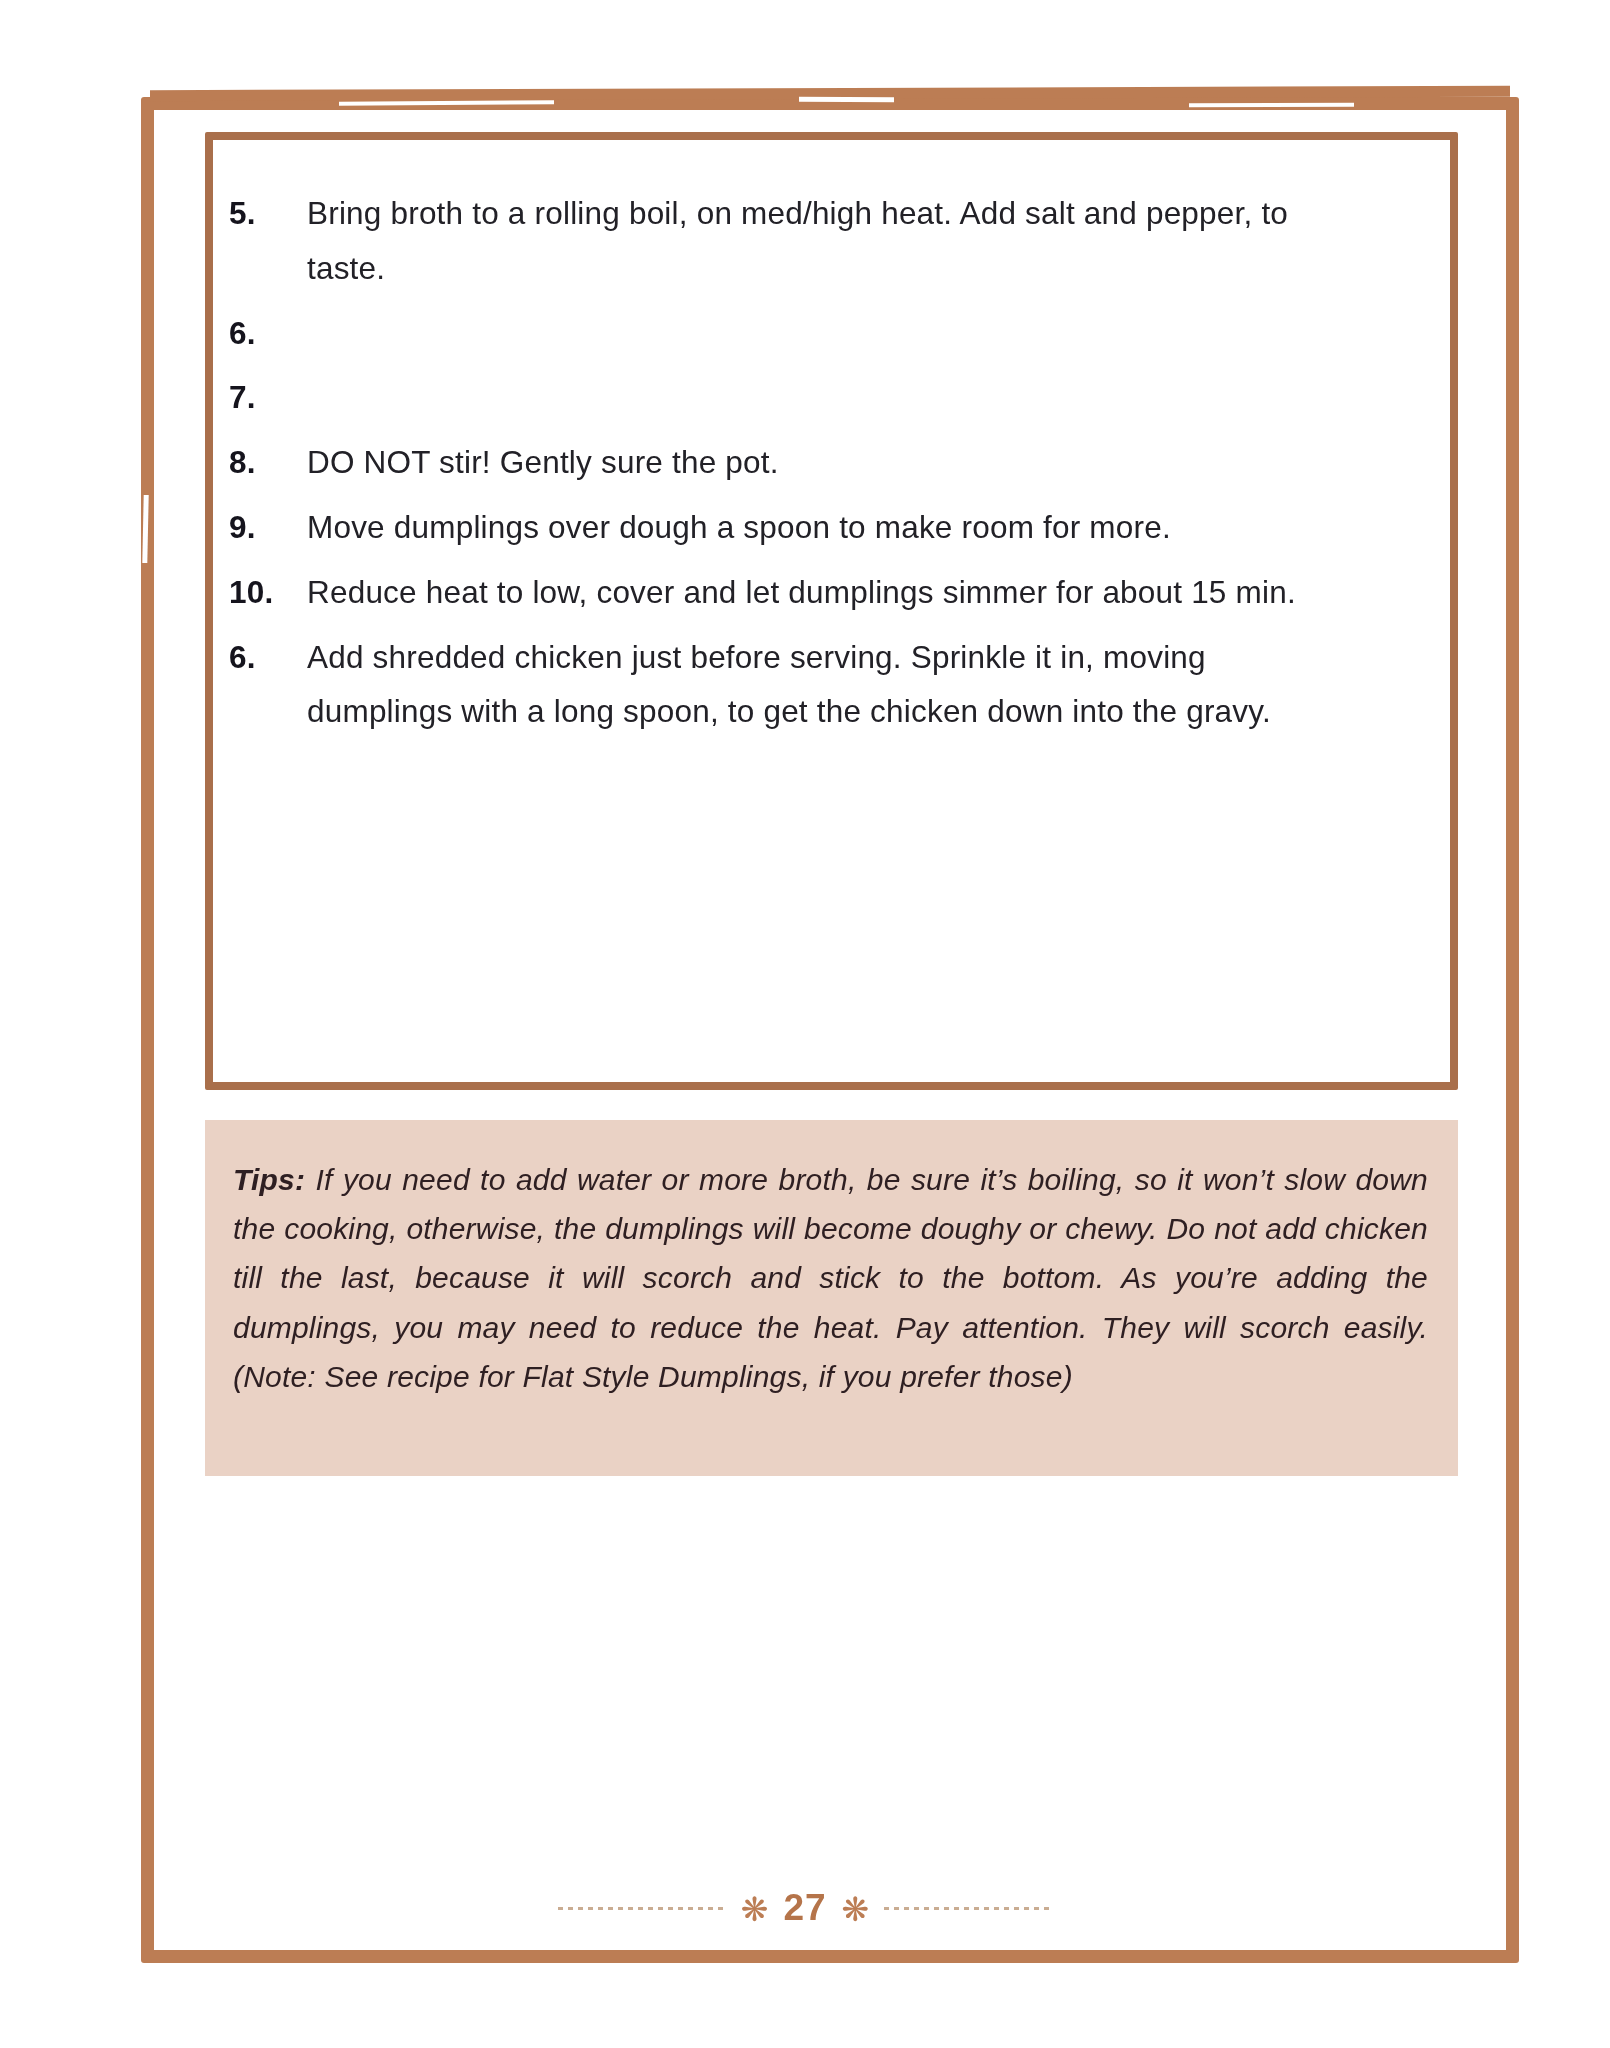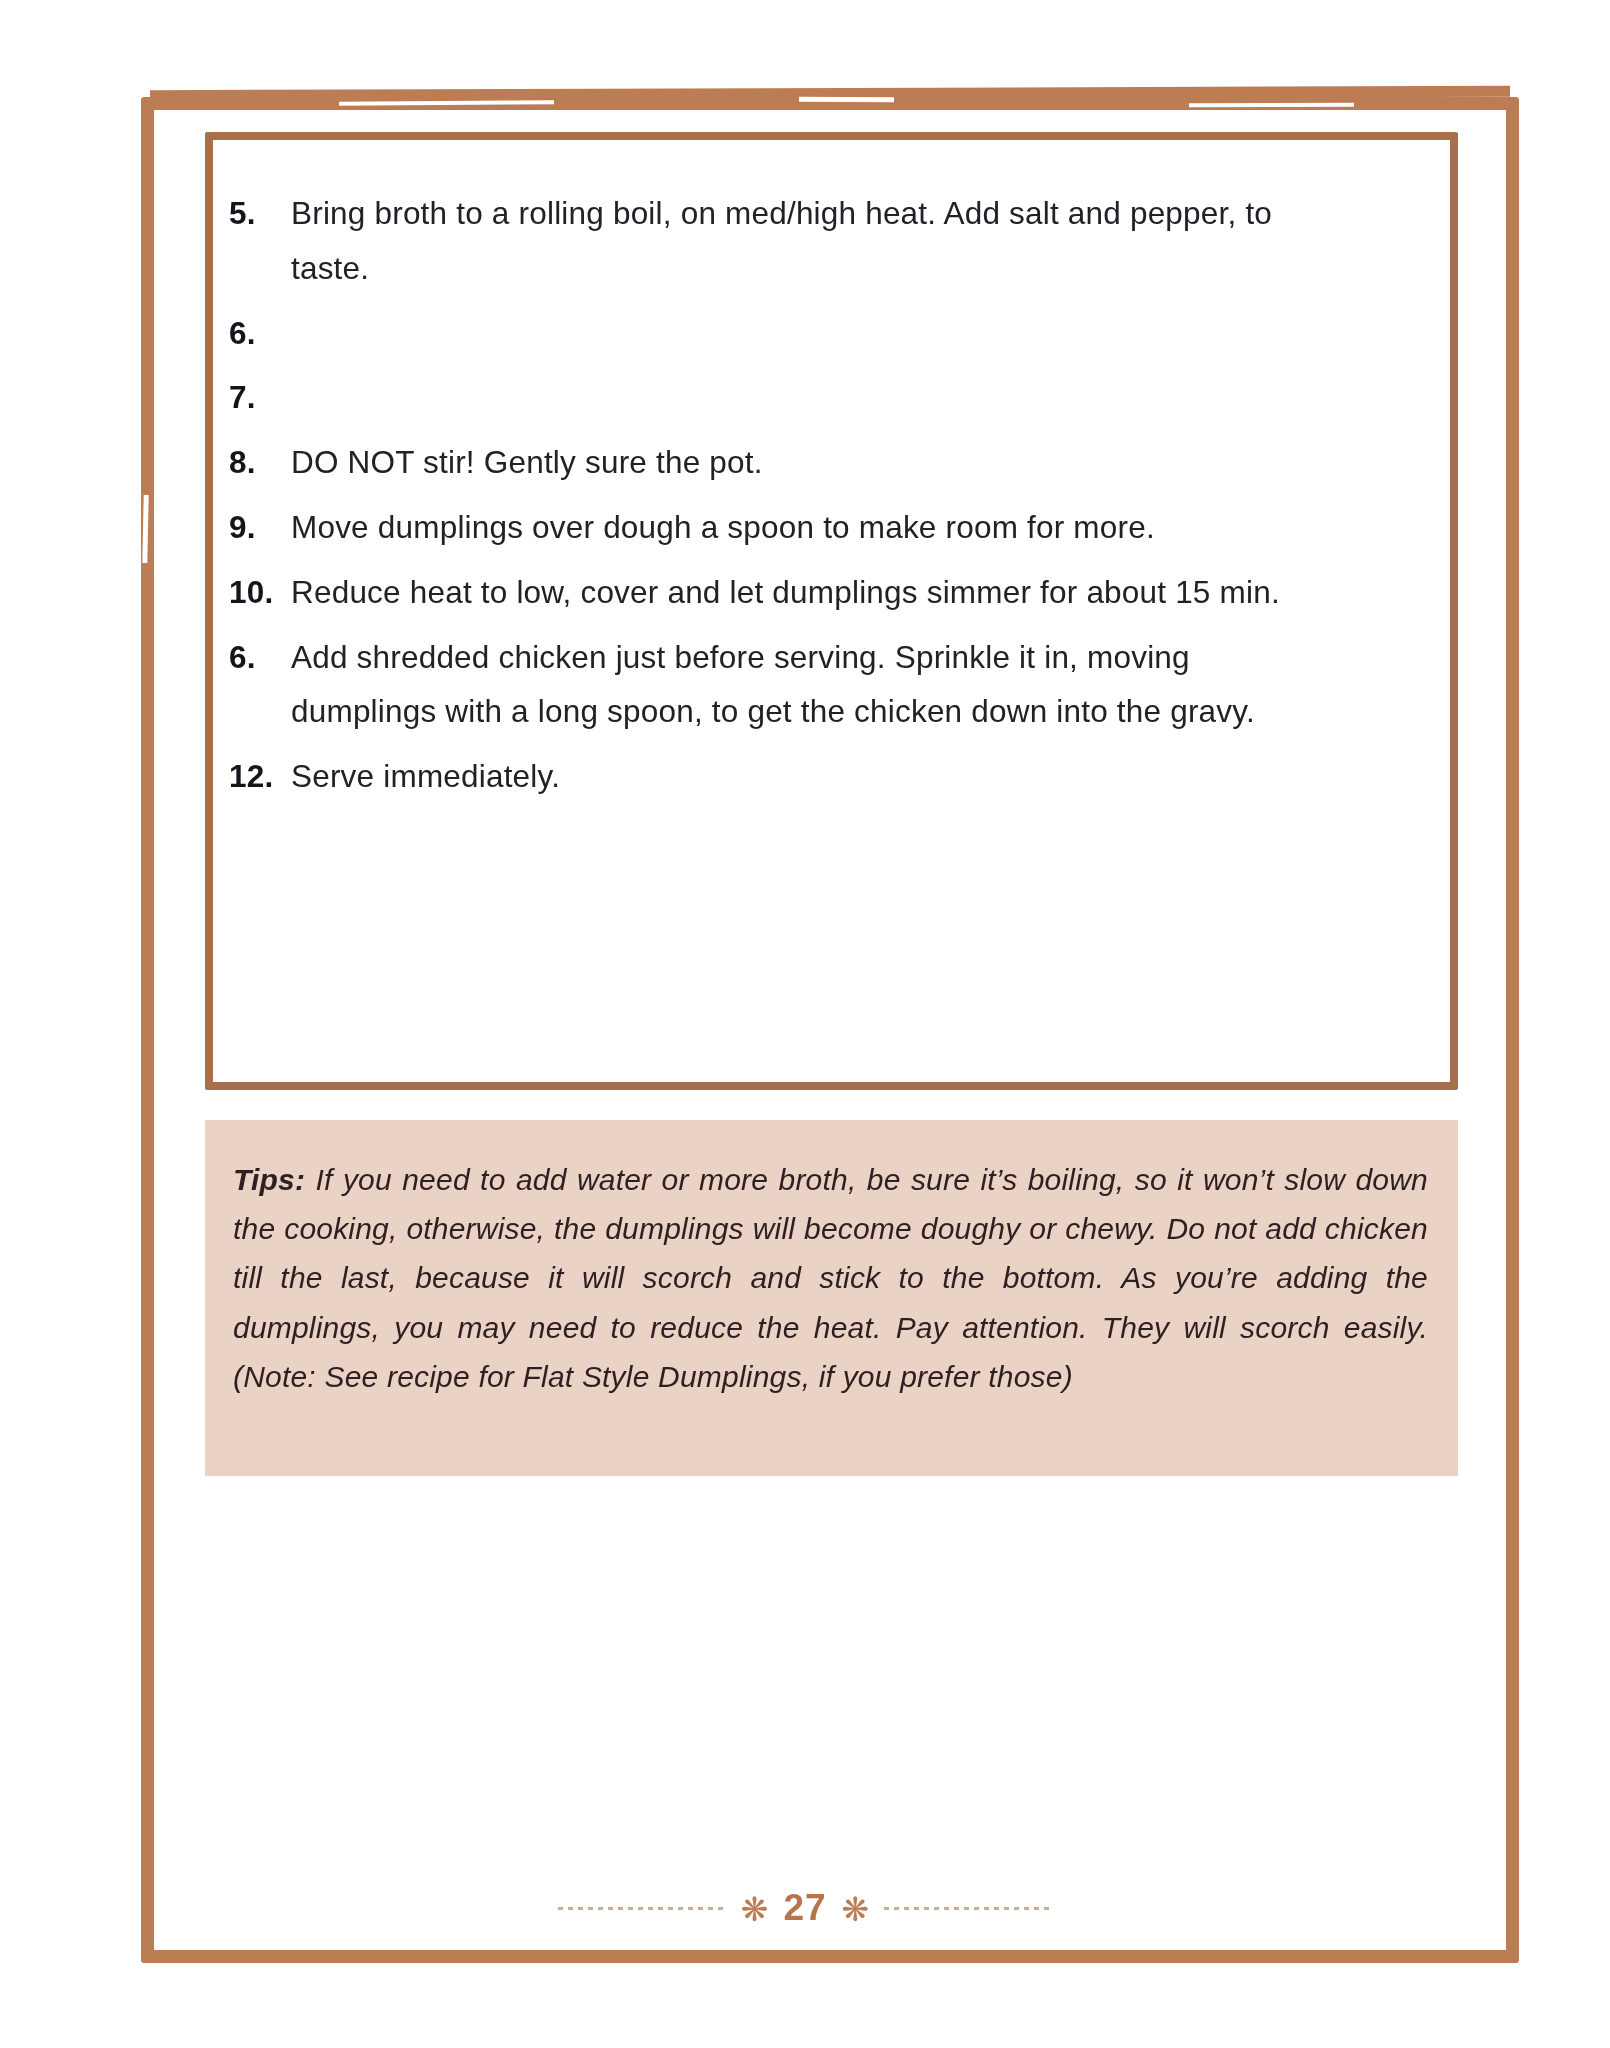--- a/index.html
+++ b/index.html
@@ -47,21 +47,21 @@
   }
   ol.steps{list-style:none;margin:0;padding:0;}
   li.step{
     display:flex;align-items:flex-start;
     font-size:31.5px;line-height:1.74;
     color:var(--ink);
     letter-spacing:.2px;
     margin-bottom:10px;
   }
   .num{flex:0 0 62px;font-weight:700;color:var(--ink-bold);}
-  .txt{flex:0 1 auto;max-width:1040px;}
+  .txt{flex:0 1 auto;max-width:1040px;margin-left:16px;}
 
   
   .tips-box{
     position:absolute;left:205px;top:1120px;width:1253px;height:356px;
     background:var(--tips-bg);
     box-sizing:border-box;
     padding:35px 30px 0 28px;
   }
   .tips-text{
     margin:0;
@@ -128,24 +128,20 @@
         <span class="txt">Move dumplings over dough a spoon to make room for more.</span>
       </li>
       <li class="step">
         <span class="num">10.</span>
         <span class="txt">Reduce heat to low, cover and let dumplings simmer for about 15 min.</span>
       </li>
       <li class="step">
         <span class="num">6.</span>
         <span class="txt">Add shredded chicken just before serving. Sprinkle it in, moving dumplings with a long spoon, to get the chicken down into the gravy.</span>
       </li>
-      <li class="step">
-        <span class="num">12.</span>
-        <span class="txt">Serve immediately.</span>
-      </li>
     </ol>
   </section>
 
   <aside class="tips-box">
     <p class="tips-text"><strong class="tips-label">Tips:</strong> <span>If you need to add water or more broth, be sure it’s boiling, so it won’t slow down the cooking, otherwise, the dumplings will become doughy or chewy. Do not add chicken till the last, because it will scorch and stick to the bottom. As you’re adding the dumplings, you may need to reduce the heat. Pay attention. They will scorch easily. (Note: See recipe for Flat Style Dumplings, if you prefer those)</span></p>
   </aside>
 
   <footer class="footer">
     <span class="rule"></span>
     <span class="sparkle">❋</span>

